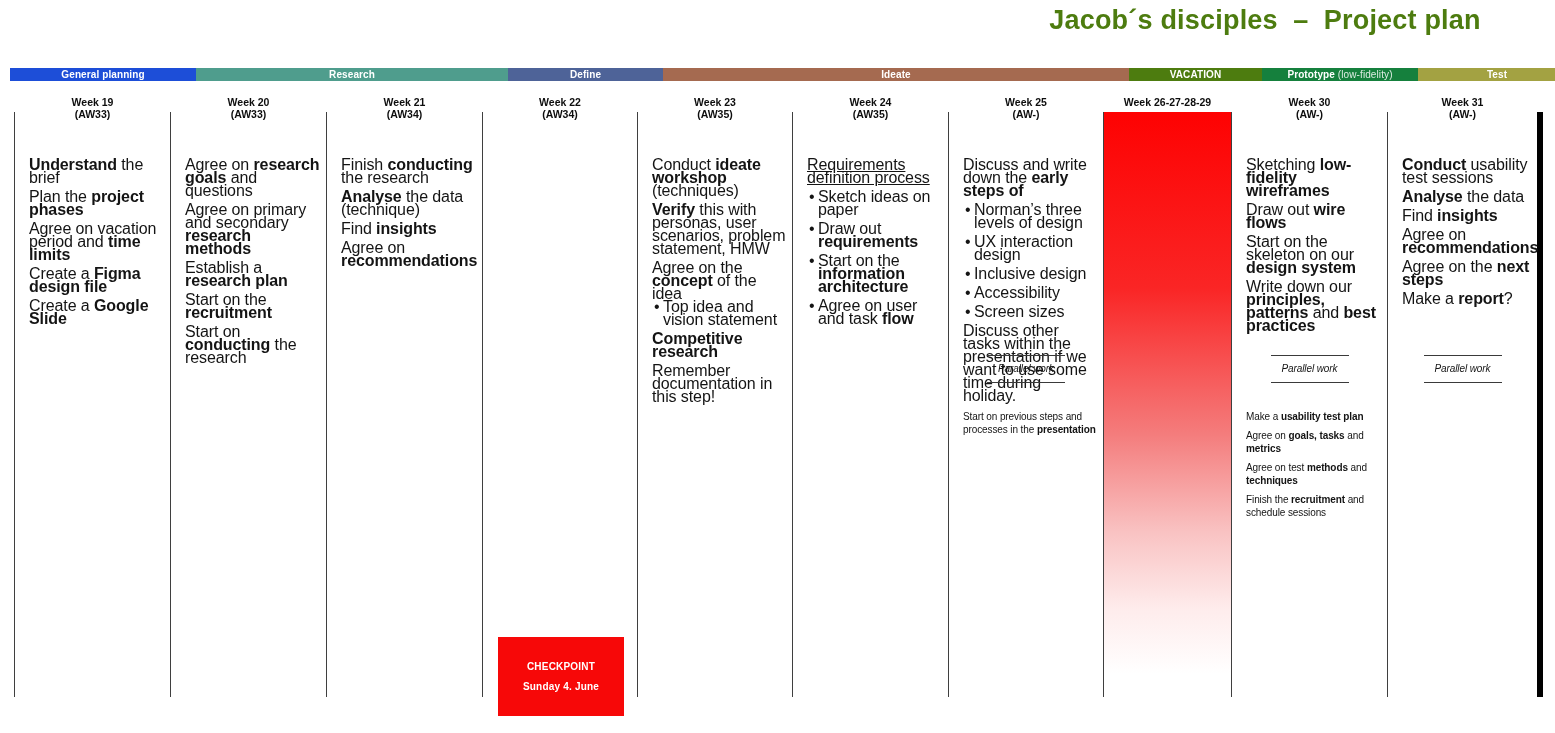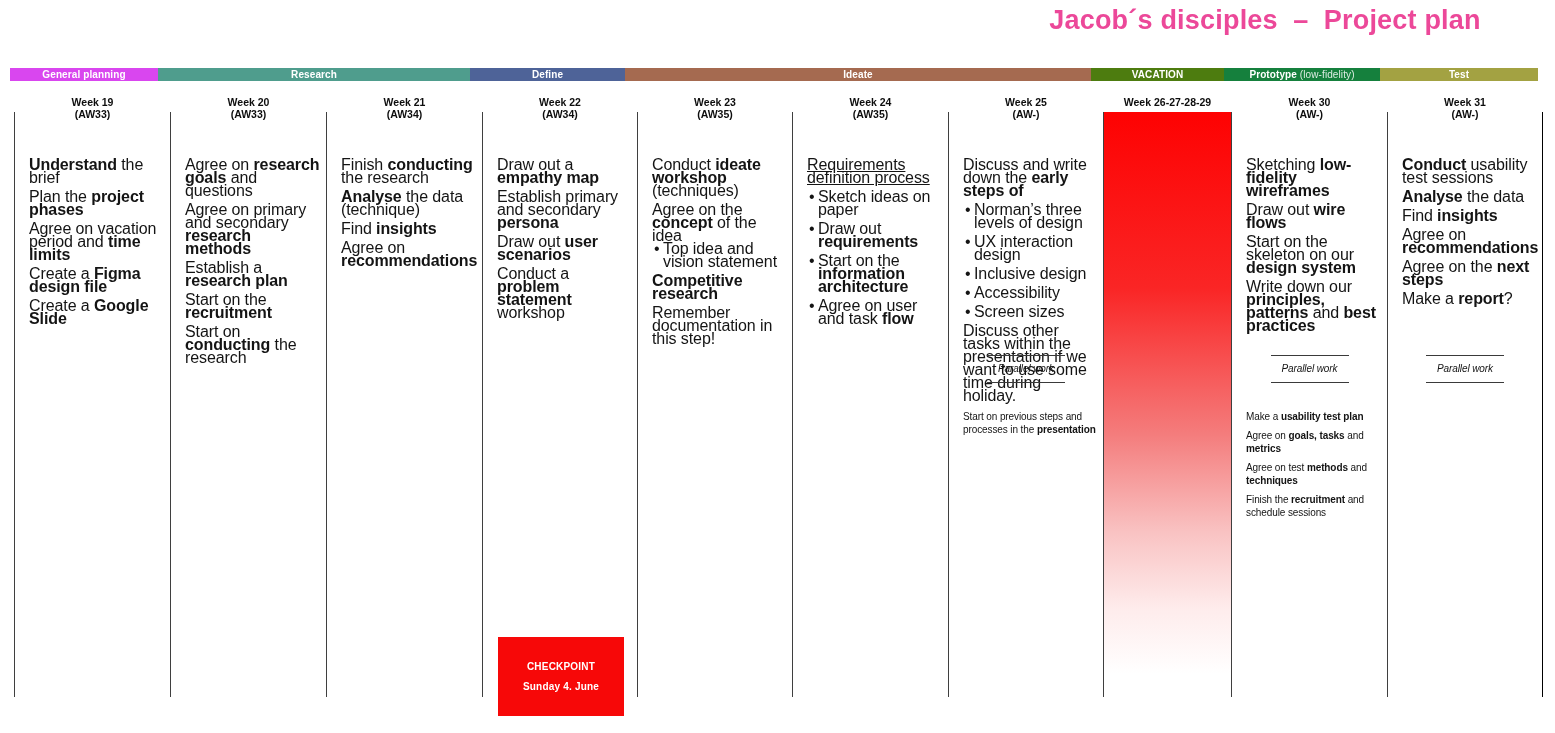--- a/index.html
+++ b/index.html
@@ -3,33 +3,33 @@
 <meta charset="utf-8">
 <style>
   * { box-sizing: border-box; }
   html,body { margin:0; padding:0; }
   body {
     width:1555px; height:733px; background:#ffffff; position:relative; overflow:hidden;
     font-family:"Liberation Sans", sans-serif; color:#141414;
   }
   .title {
     position:absolute; top:5px; left:975px; width:580px; text-align:center;
-    font-size:27px; font-weight:bold; letter-spacing:.2px; white-space:pre; color:#ec4899;
+    font-size:27px; font-weight:bold; letter-spacing:.2px; white-space:pre; color:#4d7c0f;
   }
   
   .phase-bar { position:absolute; top:68px; left:10px; height:13px; display:flex; }
   .phase {
     height:13px; display:flex; align-items:center; justify-content:center;
     color:#ffffff; font-size:10px; font-weight:bold; letter-spacing:.1px; white-space:pre;
   }
   .phase span { font-weight:normal; opacity:.85; }
   
   .columns { position:absolute; top:112px; left:14px; height:585px; display:flex; }
   .col { position:relative; height:585px; border-left:1px solid #3f3f3f;text-decoration:underline; }
-  .col:last-child { border-right:1px solid #000000; }
+  .col:last-child { border-right:6px solid #000000; }
   .col-header {
     position:absolute; top:-16px; left:-20px; right:-20px; text-align:center;
     font-size:10.5px; font-weight:bold; line-height:12px; color:#0d0d0d; z-index:2;
   }
   .col-body {
     position:absolute; top:0; left:0; right:0; padding:46px 6px 0 14px;
     font-size:16px; line-height:13px; letter-spacing:-0.1px;
   }
   .task { margin:0 0 6px 0; }
   .task.underline { text-decoration:underline; }
@@ -52,21 +52,21 @@
     display:flex; flex-direction:column; align-items:center; justify-content:center; gap:9px;
     color:#ffffff; font-weight:bold; font-size:10px; text-align:center; letter-spacing:.2px;
   }
   .vacation-fill { position:absolute; top:0; left:0; right:0; bottom:0; }
 </style>
 </head>
 <body>
 
 <div class="title">Jacob´s disciples  –  Project plan</div>
 <div class="phase-bar">
-    <div class="phase" style="width: 148px; background: #d946ef;"><b>General planning</b></div>
+    <div class="phase" style="width: 186px; background: #1d4ed8;"><b>General planning</b></div>
     <div class="phase" style="width: 312px; background: rgb(79, 157, 141);"><b>Research</b></div>
     <div class="phase" style="width: 155px; background: rgb(78, 99, 152);"><b>Define</b></div>
     <div class="phase" style="width: 466px; background: rgb(165, 106, 80);"><b>Ideate</b></div>
     <div class="phase" style="width: 133px; background: #4d7c0f;"><b>VACATION</b></div>
     <div class="phase" style="width: 156px; background: #15803d;"><b>Prototype </b><span>(low-fidelity)</span></div>
     <div class="phase" style="width: 158px; background: rgb(163, 162, 66);"><b>Test</b></div>
   </div>
 <div class="columns">
     <div class="col" style="width: 156px;">
       <div class="col-header">
@@ -104,38 +104,33 @@
         <p class="task"><b>Analyse</b><span> the data (technique)</span></p>
         <p class="task"><span>Find </span><b>insights</b></p>
         <p class="task"><span>Agree on </span><b>recommendations</b></p>
       </div>
     </div>
     <div class="col" style="width: 155px;">
       <div class="col-header">
         <div>Week 22</div>
         <div>(AW34)</div>
       </div>
-      <div class="col-body">
-        <p class="task"><span>Draw out a </span><b>empathy map</b></p>
-        <p class="task"><span>Establish primary and secondary </span><b>persona</b></p>
-        <p class="task"><span>Draw out </span><b>user scenarios</b></p>
-        <p class="task"><span>Conduct a </span><b>problem statement</b><span> workshop</span></p>
-      </div>
       <div class="checkpoint" style="background: rgb(247, 8, 8);">
         <div>CHECKPOINT</div>
         <div>Sunday 4. June</div>
       </div>
     </div>
     <div class="col" style="width: 155px;">
       <div class="col-header">
         <div>Week 23</div>
         <div>(AW35)</div>
       </div>
       <div class="col-body">
         <p class="task"><span>Conduct </span><b>ideate workshop</b><span> (techniques)</span></p>
+        <p class="task"><b>Verify</b><span> this with personas, user scenarios, problem statement, HMW</span></p>
         <p class="task"><span>Agree on the </span><b>concept</b><span> of the idea</span></p>
         <p class="bullet tight"><span>Top idea and vision statement</span></p>
         <p class="task"><b>Competitive research</b></p>
         <p class="task"><span>Remember documentation in this step!</span></p>
       </div>
     </div>
     <div class="col" style="width: 156px;">
       <div class="col-header">
         <div>Week 24</div>
         <div>(AW35)</div>

